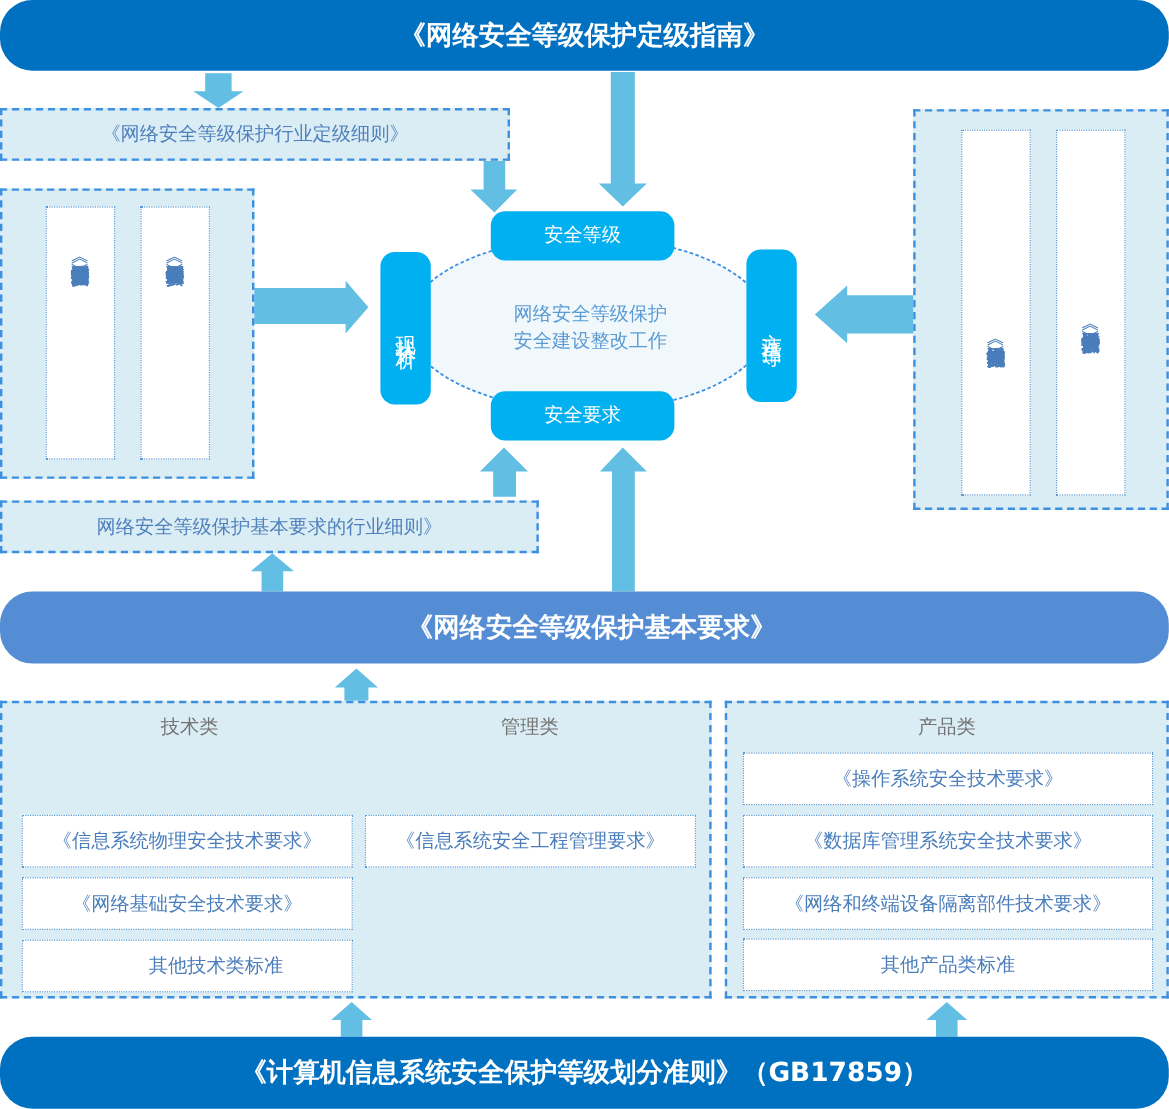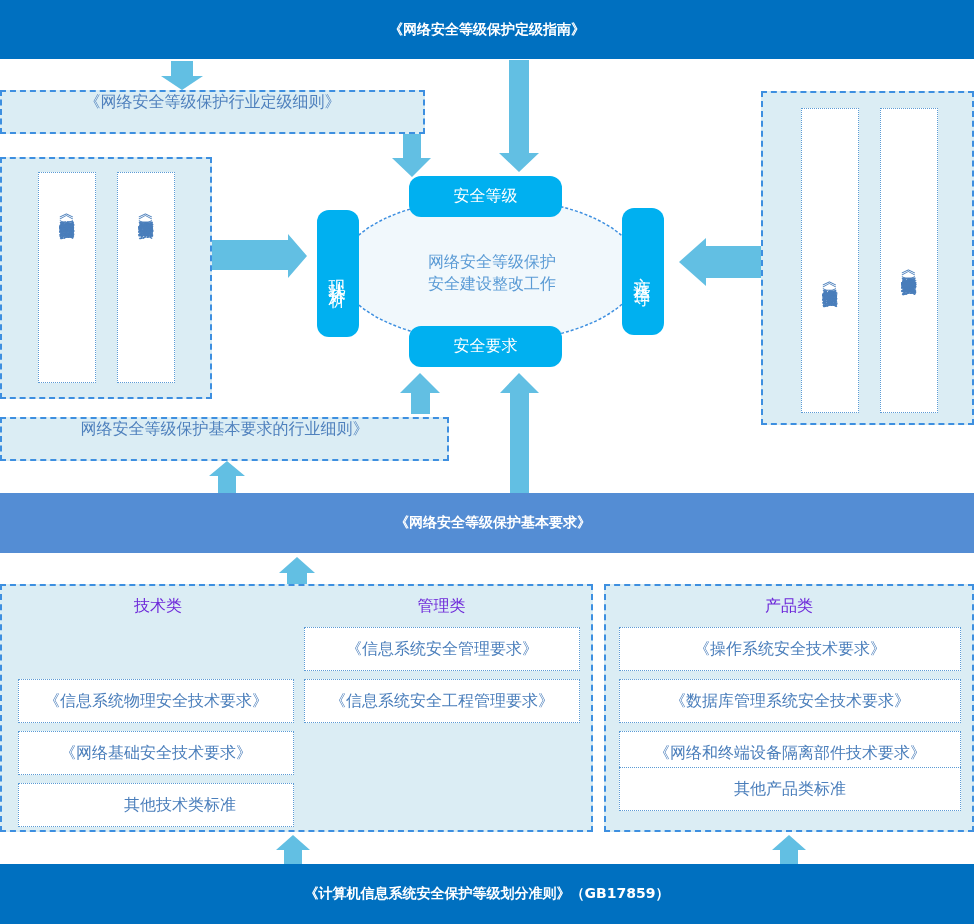--- a/index.html
+++ b/index.html
@@ -4,30 +4,30 @@
 <style>
   html, body { margin: 0; padding: 0; }
   body {
     width: 974px; height: 924px; position: relative; overflow: hidden;
     background: #ffffff;
     font-family: "DejaVu Sans", "Liberation Sans", sans-serif;
   }
   .abs { position: absolute; box-sizing: border-box; }
   .banner {
     display: flex; align-items: center; justify-content: center;
-    color: #ffffff; font-weight: bold; font-size: 14px;
+    color: #ffffff; font-weight: bold; font-size: 22px; border-radius: 27px;
   }
   .banner-dark { background: #0070c0; }
   .banner-mid { background: #548dd4; }
   .panel {
     background: #dbedf4;
     border: 2px dashed #3d8fe0;
   }
   .panel-text {
-    display: flex; align-items: flex-start; justify-content: center;
+    display: flex; align-items: center; justify-content: center;
     color: #4f81bd; font-size: 16px;
   }
   .inner-box {
     background: #ffffff;
     border: 1px dotted #5b9bd5;
     display: flex; align-items: center; justify-content: center;
     color: #4a7ebb; font-size: 16px;
   }
   .vbox {
     background: #ffffff;
@@ -42,21 +42,21 @@
     background: #00b0f0; color: #ffffff;
     display: flex; align-items: center; justify-content: center;
     font-size: 16px; border-radius: 12px;
   }
   .pill-v {
     writing-mode: vertical-rl;
     letter-spacing: 4px;
     font-size: 17px;
   }
   .cat-title {
-    color: #6d28d9; font-size: 16px; text-align: center;
+    color: #737373; font-size: 16px; text-align: center;
   }
   .center-text {
     color: #5b9bd5; font-size: 16px; text-align: center; line-height: 22px;
   }
   svg.arrows { position: absolute; left: 0; top: 0; }
   .arr { fill: #62bfe3; }
 </style>
 </head>
 <body>
 
@@ -147,39 +147,36 @@
   <div class="abs inner-box" style="left:16px; top:93px; width:276px; height:44px;">
     <span>《信息系统物理安全技术要求》</span>
   </div>
   <div class="abs inner-box" style="left:16px; top:145px; width:276px; height:44px;">
     <span>《网络基础安全技术要求》</span>
   </div>
   <div class="abs inner-box" style="left:16px; top:197px; width:276px; height:44px;padding-left:48px;">
     <span>其他技术类标准</span>
   </div>
 
-  <div class="abs inner-box" style="left:302px; top:41px; width:276px; height:44px;">
-    <span>《信息系统安全管理要求》</span>
-  </div>
   <div class="abs inner-box" style="left:302px; top:93px; width:276px; height:44px;">
     <span>《信息系统安全工程管理要求》</span>
   </div>
 </div>
 
 <div class="abs panel" style="left:604px; top:584px; width:370px; height:248px;">
   <div class="abs cat-title" style="left:0; top:10px; width:366px;">产品类</div>
   <div class="abs inner-box" style="left:13px; top:41px; width:342px; height:44px;">
     <span>《操作系统安全技术要求》</span>
   </div>
   <div class="abs inner-box" style="left:13px; top:93px; width:342px; height:44px;">
     <span>《数据库管理系统安全技术要求》</span>
   </div>
   <div class="abs inner-box" style="left:13px; top:145px; width:342px; height:44px;">
     <span>《网络和终端设备隔离部件技术要求》</span>
   </div>
-  <div class="abs inner-box" style="left:13px; top:181px; width:342px; height:44px;text-align:center;">
+  <div class="abs inner-box" style="left:13px; top:196px; width:342px; height:44px;text-align:center;">
     <span>其他产品类标准</span>
   </div>
 </div>
 
 <div class="abs banner banner-dark" style="left:0; top:864px; width:974px; height:60px;">
   <span>《计算机信息系统安全保护等级划分准则》（GB17859）</span>
 </div>
 
 </body></html>

